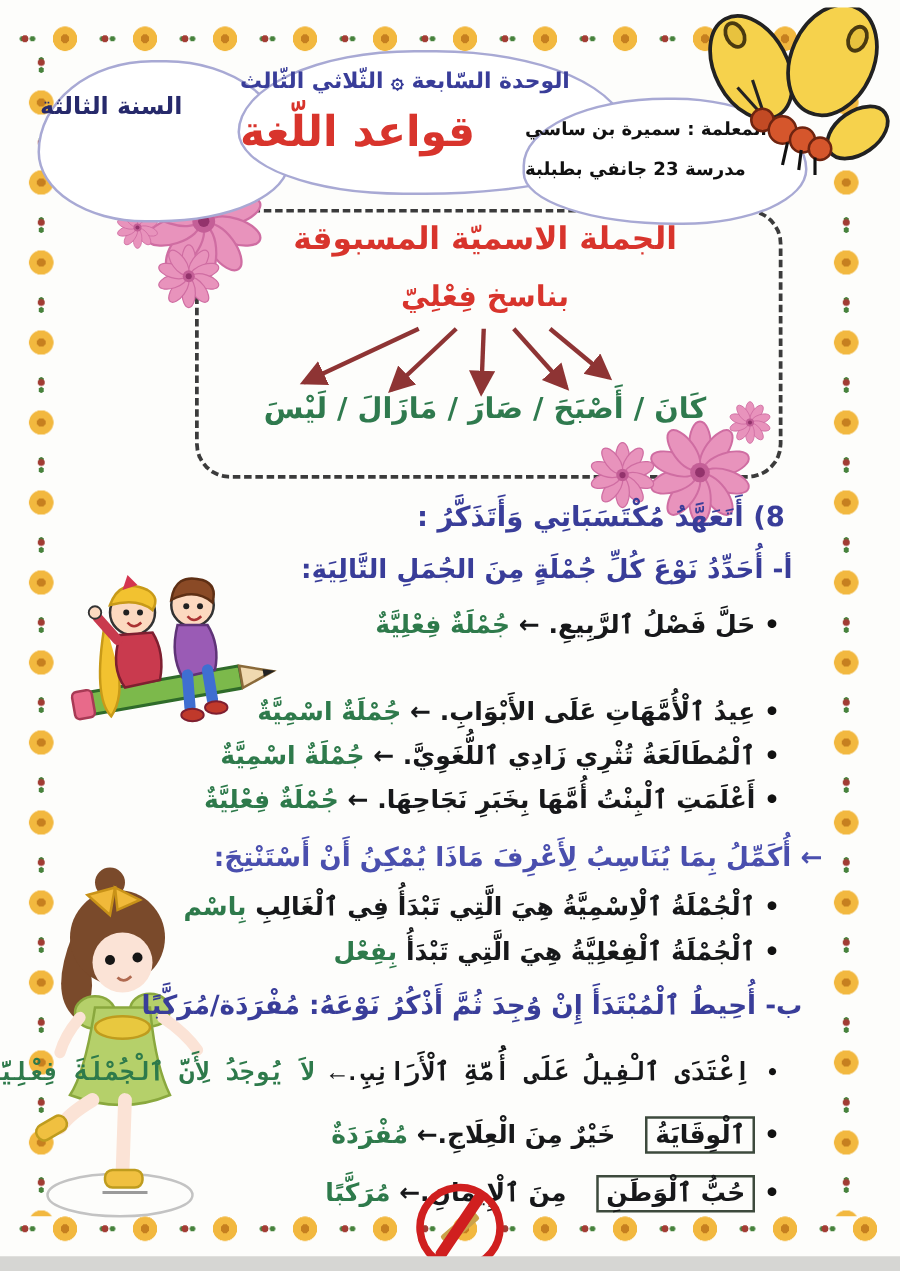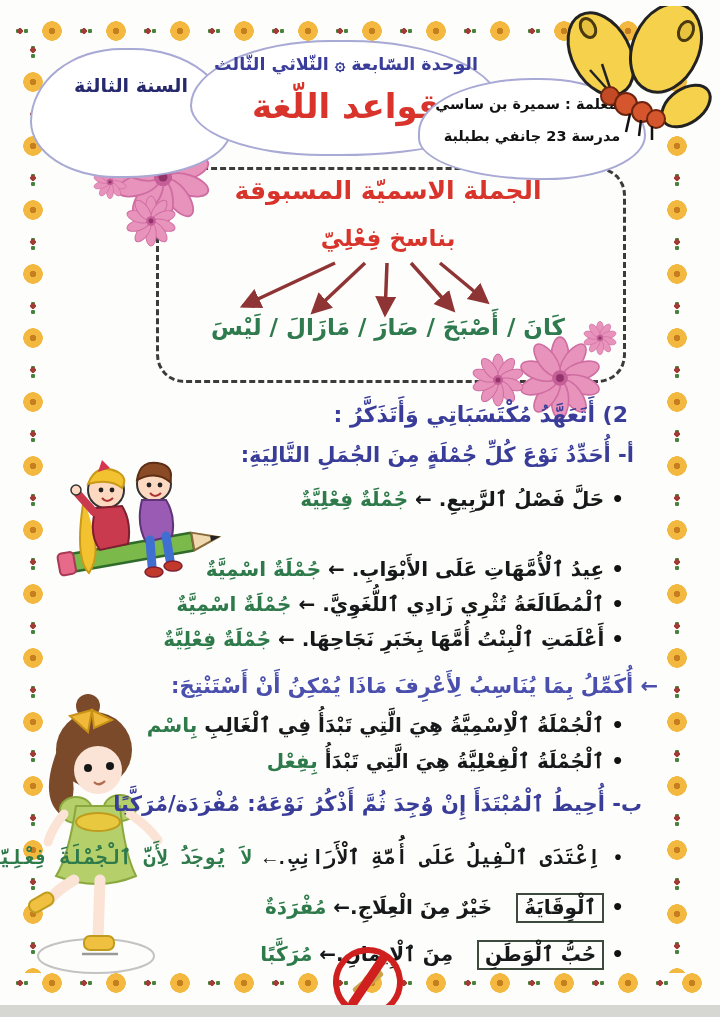--- a/index.html
+++ b/index.html
@@ -37,21 +37,21 @@
       radial-gradient(circle, #46823c 0 2px, rgba(0,0,0,0) 2.4px),
       radial-gradient(circle, #46823c 0 2px, rgba(0,0,0,0) 2.4px);
     background-size:100% 64px,100% 32px,100% 64px,100% 64px;
     background-position:50% 6px,50% 22px,28% 36px,72% 44px;
     background-repeat:repeat-y;
   }
   
   .cloud{
     position:absolute;background:#fff;border:2.5px solid var(--cloud);
     border-radius:48% 52% 55% 45% / 60% 62% 40% 46%;
-    box-shadow:0 0 0 1px #fff inset;z-index:4;text-align:center;
+    box-shadow:0 0 0 1px #fff inset;z-index:4;
   }
   .cloud .ln{position:absolute;left:0;right:0;}
   
   .lesson-box{
     position:absolute;left:156px;top:167px;width:464px;height:210px;
     border:3px dashed #3b3b3b;border-radius:28px;z-index:1;
   }
   .box-title{position:absolute;left:166px;top:176px;width:444px;text-align:center;
     color:var(--red);font-size:25px;z-index:2;}
   .box-sub{position:absolute;left:166px;top:225px;width:444px;text-align:center;
@@ -220,21 +220,21 @@
     <ellipse cx="80" cy="134" rx="22" ry="9" fill="#e8c83f" stroke="#bf9c1e" stroke-width="2"></ellipse>
     <path d="M112,126 Q130,138 140,152" stroke="#fbe3d6" stroke-width="9" stroke-linecap="round" fill="none"></path>
     <path d="M46,126 Q34,140 30,154" stroke="#fbe3d6" stroke-width="9" stroke-linecap="round" fill="none"></path>
     <path d="M82,192 L80,250" stroke="#fbe3d6" stroke-width="11" stroke-linecap="round"></path>
     <path d="M56,192 Q36,204 30,214" stroke="#fbe3d6" stroke-width="11" stroke-linecap="round"></path>
     <rect x="66" y="248" width="30" height="14" rx="6" fill="#f0c040" stroke="#bf9c1e" stroke-width="2"></rect>
     <rect x="10" y="208" width="26" height="13" rx="6" fill="#f0c040" stroke="#bf9c1e" stroke-width="2" transform="rotate(-30 23 214)"></rect>
     <line x1="64" y1="266" x2="100" y2="266" stroke="#9a9a9a" stroke-width="2.5"></line>
   </svg>
 
-  <div class="tl h1-blue" style="right:92px;top:402px;">2) أَتَعَهَّدُ مُكْتَسَبَاتِي وَأَتَذَكَّرُ :</div>
+  <div class="tl h1-blue" style="right:92px;top:402px;">8) أَتَعَهَّدُ مُكْتَسَبَاتِي وَأَتَذَكَّرُ :</div>
   <div class="tl h-blue" style="right:86px;top:443px;">أ- أُحَدِّدُ نَوْعَ كُلِّ جُمْلَةٍ مِنَ الجُمَلِ التَّالِيَةِ:</div>
 
   <div class="tl blt" style="right:96px;top:487px;"><span>حَلَّ فَصْلُ ٱلرَّبِيعِ. ←</span> <span class="answer">جُمْلَةٌ فِعْلِيَّةٌ</span></div>
   <div class="tl blt" style="right:96px;top:557px;"><span>عِيدُ ٱلْأُمَّهَاتِ عَلَى الأَبْوَابِ. ←</span> <span class="answer">جُمْلَةٌ اسْمِيَّةٌ</span></div>
   <div class="tl blt" style="right:96px;top:592px;"><span>ٱلْمُطَالَعَةُ تُثْرِي زَادِي ٱللُّغَوِيَّ. ←</span> <span class="answer">جُمْلَةٌ اسْمِيَّةٌ</span></div>
   <div class="tl blt" style="right:96px;top:627px;"><span>أَعْلَمَتِ ٱلْبِنْتُ أُمَّهَا بِخَبَرِ نَجَاحِهَا. ←</span> <span class="answer">جُمْلَةٌ فِعْلِيَّةٌ</span></div>
 
   <div class="tl h-blue" style="right:62px;top:674px;color:#4a4fae;">← أُكَمِّلُ بِمَا يُنَاسِبُ لِأَعْرِفَ مَاذَا يُمْكِنُ أَنْ أَسْتَنْتِجَ:</div>
   <div class="tl blt" style="right:96px;top:713px;margin-left:32px;"><span>ٱلْجُمْلَةُ ٱلْاِسْمِيَّةُ هِيَ الَّتِي تَبْدَأُ فِي ٱلْغَالِبِ </span><span class="hl">بِاسْم</span></div>
   <div class="tl blt" style="right:96px;top:749px;"><span>ٱلْجُمْلَةُ ٱلْفِعْلِيَّةُ هِيَ الَّتِي تَبْدَأُ </span><span class="hl">بِفِعْل</span></div>

